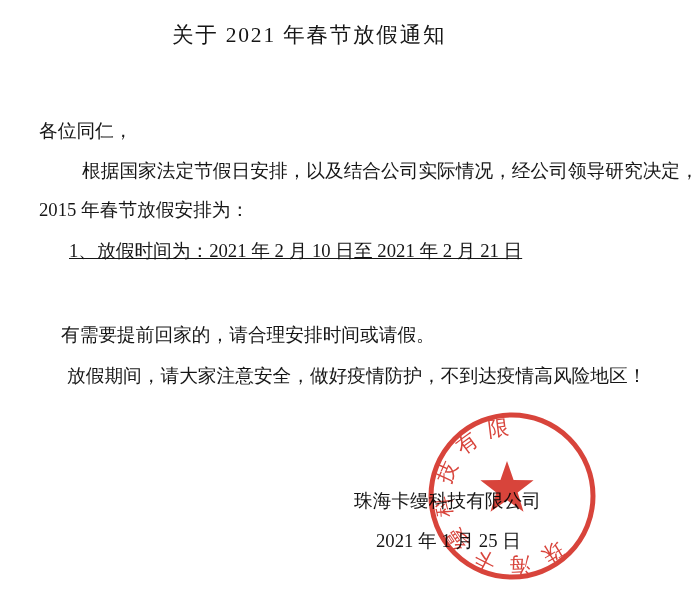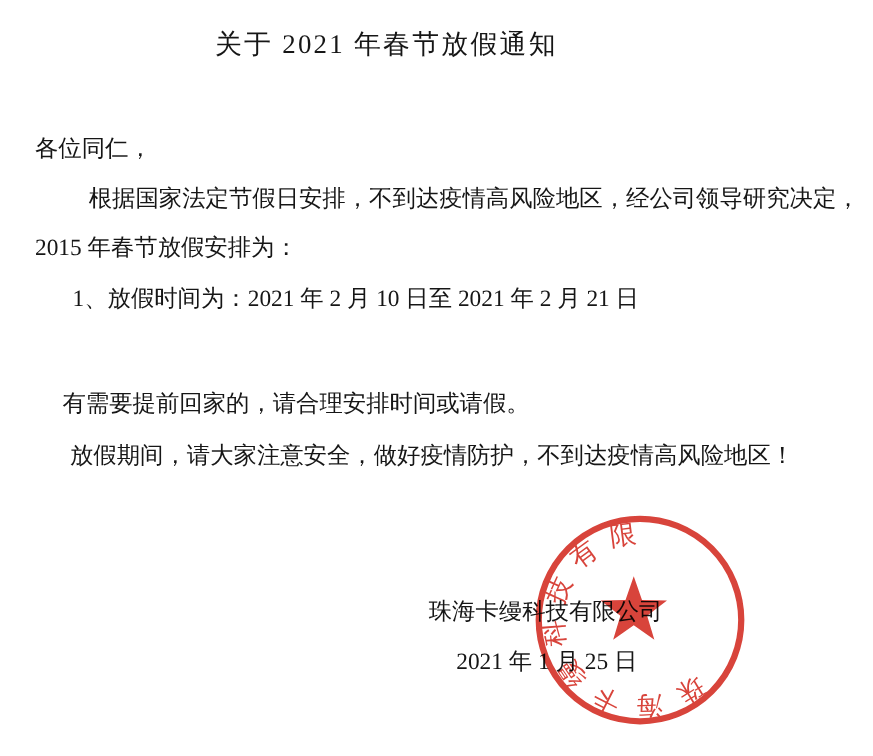--- a/index.html
+++ b/index.html
@@ -23,21 +23,21 @@
     top: 25px;
     margin: 0;
     font-size: 21.5px;
     font-weight: normal;
     letter-spacing: 1.8px;
     line-height: 1;
     white-space: pre;
   }
   .line {
     position: absolute;
-    margin: 0;
+    margin: 11px;
     font-size: 18.7px;
     line-height: 1;
     white-space: pre;
     text-align: right;
   }
   .seal {
     position: absolute;
     left: 417px;
     top: 401px;
     width: 190px;
@@ -52,25 +52,25 @@
 </style>
 </head>
 <body>
 
 <div class="page">
 
   <h1 class="title">关于 2021 年春节放假通知</h1>
 
   <p class="line" style="left:28px; top:111px;">各位同仁，</p>
 
-  <p class="line" style="left:71px; top:151px;">根据国家法定节假日安排，不到达疫情高风险地区，经公司领导研究决定，</p>
+  <p class="line" style="left:71px; top:151px;">根据国家法定节假日安排，以及结合公司实际情况，经公司领导研究决定，</p>
 
   <p class="line" style="left:28px; top:190px;">2015 年春节放假安排为：</p>
 
-  <p class="line" style="left:58px; top:231px;">1、放假时间为：2021 年 2 月 10 日至 2021 年 2 月 21 日</p>
+  <p class="line" style="left:58px; top:231px;text-decoration:underline;">1、放假时间为：2021 年 2 月 10 日至 2021 年 2 月 21 日</p>
 
 
   <p class="line" style="left:50px; top:315px;">有需要提前回家的，请合理安排时间或请假。</p>
 
   <p class="line" style="left:56px; top:356px;">放假期间，请大家注意安全，做好疫情防护，不到达疫情高风险地区！</p>
 
   <p class="line" style="left:343px; top:481px;">珠海卡缦科技有限公司</p>
 
   <p class="line" style="left:365px; top:521px;">2021 年 1 月 25 日</p>
 

